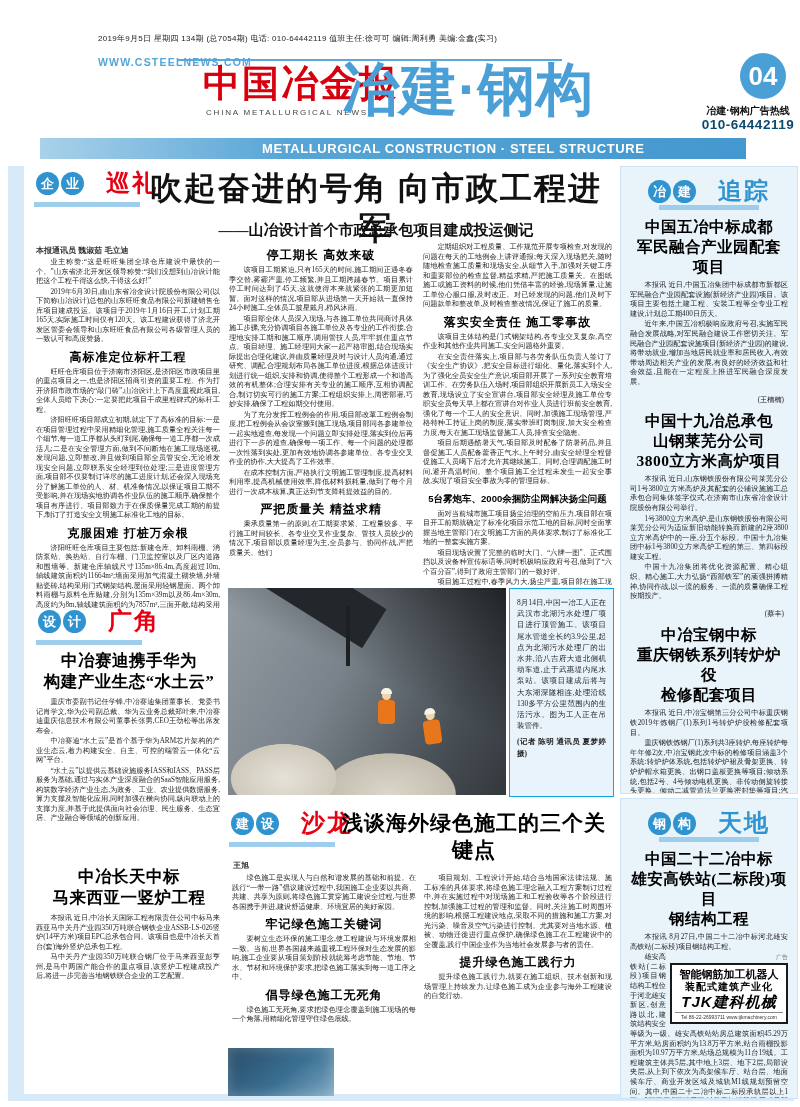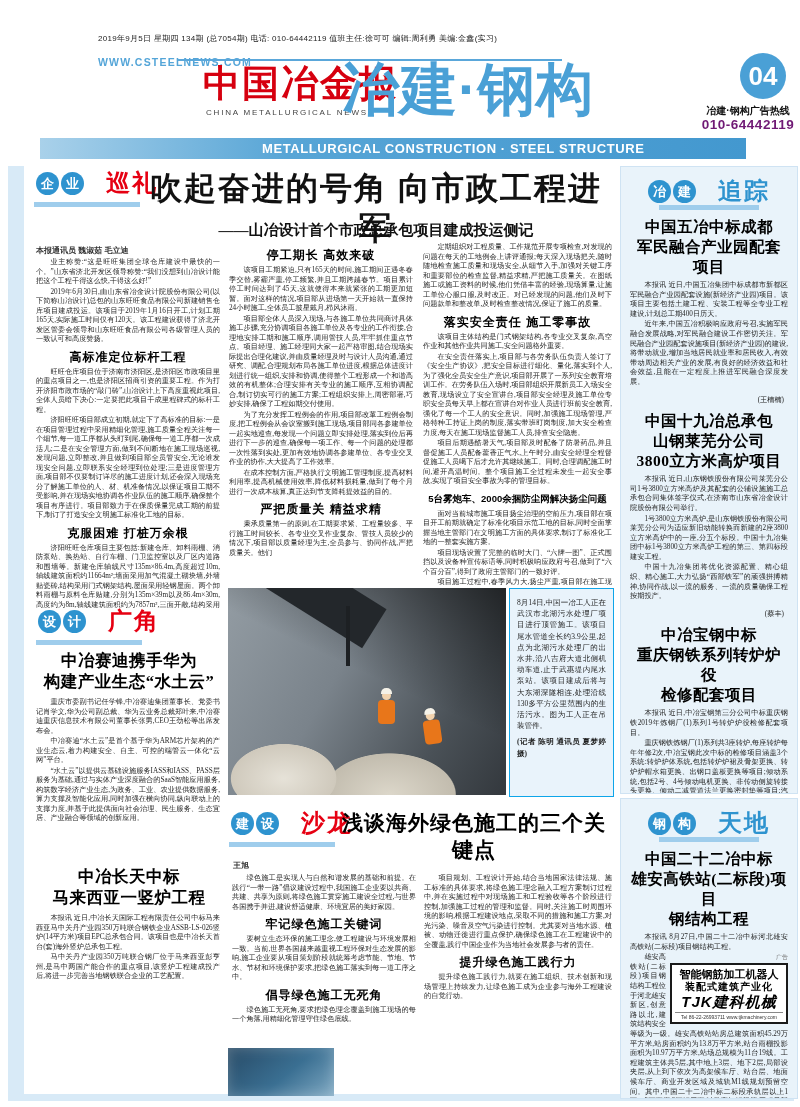--- a/index.html
+++ b/index.html
@@ -10,21 +10,21 @@
   
   .topbar{left:98px;top:34px;font:8px/10px "Liberation Sans",sans-serif;color:#222;letter-spacing:.3px;}
   .site{left:98px;top:56px;font:bold 10.5px "Liberation Sans",sans-serif;color:#54a5d8;letter-spacing:1.2px;}
   .headrule{left:178px;top:59px;width:384px;height:2px;background:#5aa7da;}
   .logo-cn{left:203px;top:64px;font:bold 37px/40px "Liberation Serif",serif;color:#d6000f;letter-spacing:2px;}
   .logo-en{left:206px;top:108px;font:8px "Liberation Sans",sans-serif;color:#444;letter-spacing:1.8px;}
   .edition{left:342px;top:58px;font:bold 57px/62px "Liberation Sans",sans-serif;color:#4aa0d6;letter-spacing:1px;}
   .pgcirc{left:740px;top:53px;width:46px;height:46px;border-radius:50%;background:#4aa0d6;
           color:#fff;font:bold 26px/46px "Liberation Sans",sans-serif;text-align:center;}
   .hotlbl{left:698px;top:104px;width:100px;text-align:center;font:bold 10px "Liberation Sans",sans-serif;color:#111;}
-  .hotph{left:698px;top:117px;width:100px;text-align:center;font:bold 13.5px "Liberation Sans",sans-serif;color:#701a75;letter-spacing:.5px;}
+  .hotph{left:698px;top:117px;width:100px;text-align:center;font:bold 13.5px "Liberation Sans",sans-serif;color:#0c4a6e;letter-spacing:.5px;}
   .banner{left:40px;top:138px;width:484px;height:21px;padding-left:222px;
           background:linear-gradient(90deg,#a9d1ea,#57a5d6 35%,#4398cf);
           color:#fff;font:bold 13px/21px "Liberation Sans",sans-serif;letter-spacing:.6px;}
   
   .badge{display:flex;align-items:center;gap:2px;}
   .circ{width:23px;height:23px;border-radius:50%;background:#2e93cf;color:#fff;
         font:bold 13px/23px "Liberation Sans",sans-serif;text-align:center;flex:0 0 auto;}
   .bword{font:bold 24px/24px "Liberation Sans",sans-serif;color:#e60012;letter-spacing:2px;margin-left:20px;}
   .bword.blue{color:#2e93cf;}
   .underbar{height:5px;background:#9fcdec;}

